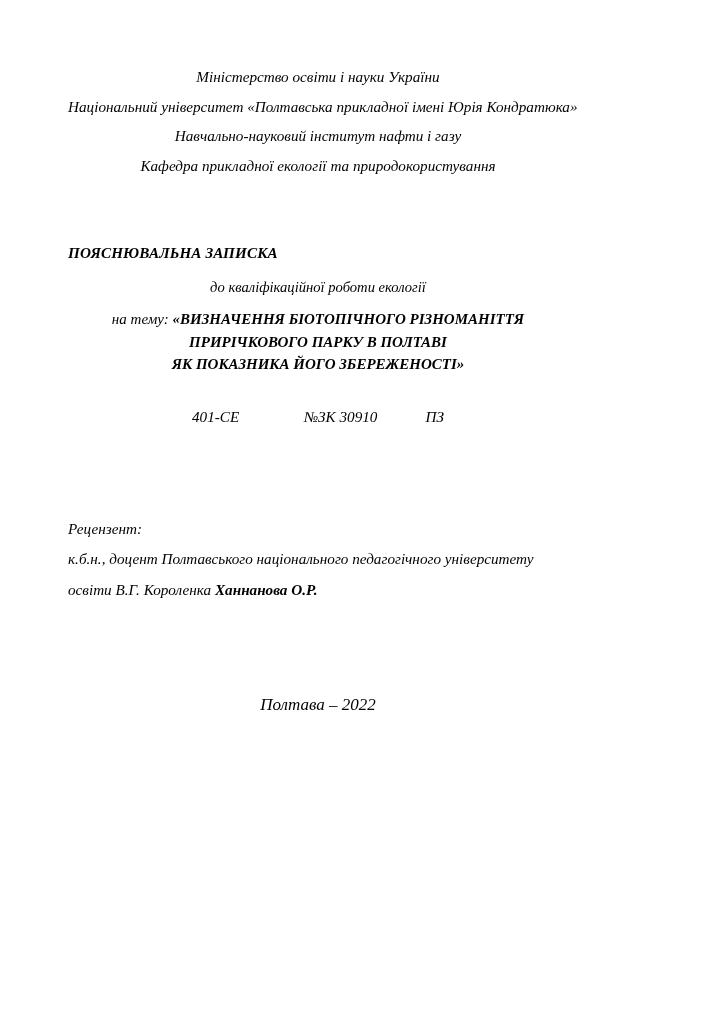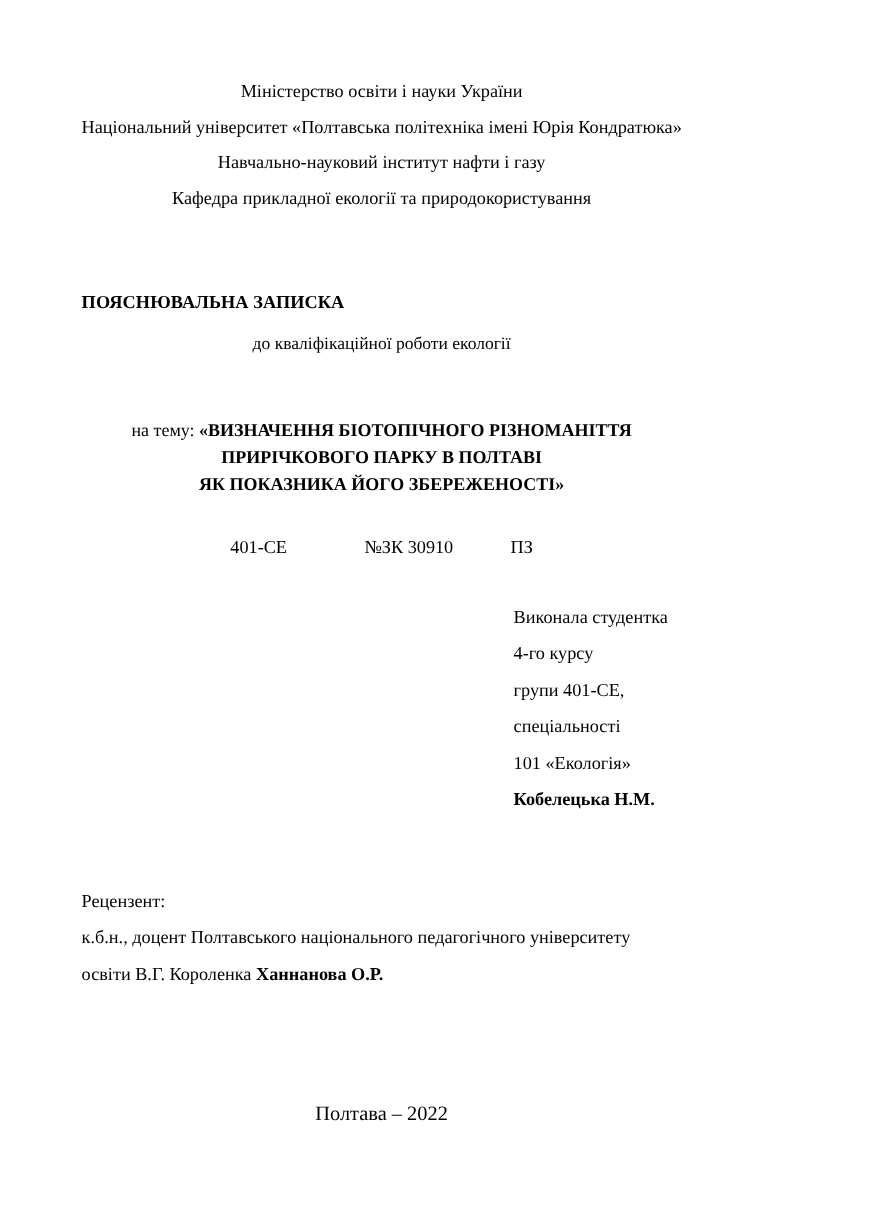--- a/index.html
+++ b/index.html
@@ -19,20 +19,21 @@
     overflow: hidden;
     box-sizing: border-box;
   }
   .content {
     position: absolute;
     left: 0;
     top: 0;
     width: 636px;
     padding: 62px 68px 0 68px;
     box-sizing: border-box;
+    font-style: italic;
   }
   .center {
     text-align: center;
   }
   .line {
     font-size: 15.2px;
     line-height: 29px;
     white-space: nowrap;
   }
   .header-block .line {
@@ -58,21 +59,20 @@
   .subtitle {
     font-size: 14.6px;
     line-height: 22px;
     text-align: center;
   }
   .topic-wrap {
     text-align: center;
     font-size: 15px;
     line-height: 22.5px;
     font-weight: bold;
-    margin-top: 40px;
   }
   .topic-prefix {
     font-weight: normal;
   }
   .code-row {
     text-align: center;
     font-size: 15.2px;
     line-height: 22px;
   }
   .code-row span {
@@ -101,21 +101,21 @@
   }
 </style>
 </head>
 <body>
 
 <div class="page">
   <div class="content">
 
     <div class="header-block center">
       <div class="line">Міністерство освіти і науки України</div>
-      <div class="line">Національний університет «Полтавська політехніка імені Юрія Кондратюка»</div>
+      <div class="line">Національний університет «Полтавська прикладної імені Юрія Кондратюка»</div>
       <div class="line">Навчально-науковий інститут нафти і газу</div>
       <div class="line">Кафедра прикладної екології та природокористування</div>
     </div>
 
     <div class="gap-1"></div>
 
     <div class="title-main">ПОЯСНЮВАЛЬНА ЗАПИСКА</div>
 
     <div class="gap-2"></div>
 
@@ -135,26 +135,20 @@
     <div class="gap-4"></div>
 
     <div class="code-row">
       <span class="code-a">401-СЕ</span>
       <span class="code-b">№ЗК 30910</span>
       <span class="code-c">ПЗ</span>
     </div>
 
     <div class="gap-5"></div>
 
-    <div class="right-block">
-      <div>Виконала студентка 4-го курсу</div>
-      <div>групи 401-СЕ, спеціальності</div>
-      <div>101 «Екологія»</div>
-      <div class="bold">Кобелецька Н.М.</div>
-    </div>
 
     <div class="gap-6"></div>
 
 
     <div class="gap-7"></div>
 
     <div class="left-block">
       <div>Рецензент:</div>
       <div>к.б.н., доцент Полтавського національного педагогічного університету</div>
       <div>

